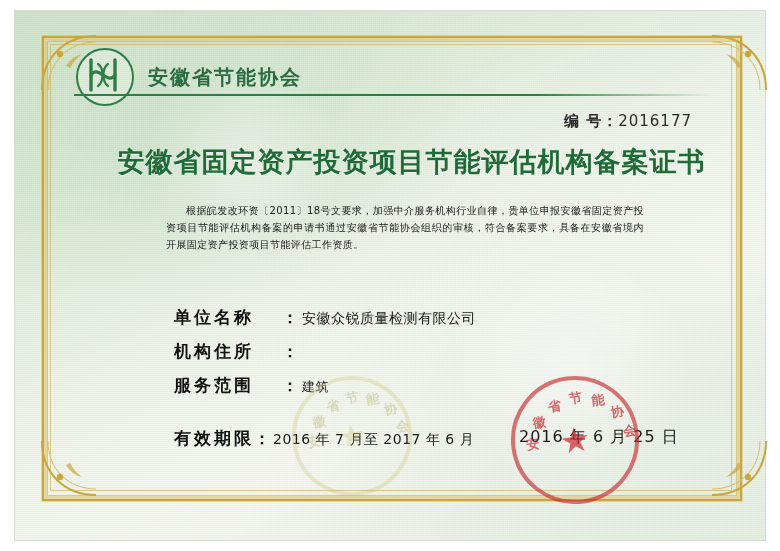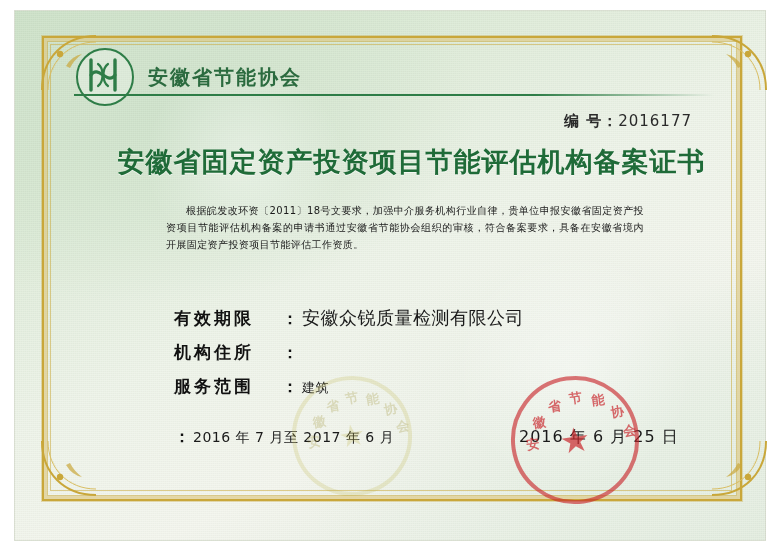--- a/index.html
+++ b/index.html
@@ -180,21 +180,21 @@
     width: 108px;
     flex: 0 0 108px;
   }
   .field-colon {
     font-size: 16px;
     font-weight: bold;
     color: #111;
     margin-right: 4px;
   }
   .field-value {
-    font-size: 18px;
+    font-size: 14px;
     color: #1a1a1a;
     letter-spacing: 0.5px;
   }
   .field-value.small { font-size: 13px; }
 
   
   #validity-row {
     position: absolute;
     left: 160px;
     top: 417px;
@@ -366,36 +366,37 @@
     <div id="serial-row">
       <span id="serial-label">编 号：</span><span id="serial-value">2016177</span>
     </div>
 
     <div id="cert-title">安徽省固定资产投资项目节能评估机构备案证书</div>
 
     <div id="cert-body">根据皖发改环资〔2011〕18号文要求，加强中介服务机构行业自律，贵单位申报安徽省固定资产投资项目节能评估机构备案的申请书通过安徽省节能协会组织的审核，符合备案要求，具备在安徽省境内开展固定资产投资项目节能评估工作资质。</div>
 
     <div id="fields">
       <div class="field-row">
-        <span class="field-label">有效期限</span>
+        <span class="field-label">单位名称</span>
         <span class="field-colon">：</span>
         <span class="field-value">安徽众锐质量检测有限公司</span>
       </div>
       <div class="field-row">
         <span class="field-label">机构住所</span>
         <span class="field-colon">：</span>
       </div>
       <div class="field-row">
         <span class="field-label">服务范围</span>
         <span class="field-colon">：</span>
         <span class="field-value small">建筑</span>
       </div>
     </div>
 
     <div id="validity-row">
+      <span id="validity-label">有效期限</span>
       <span id="validity-colon">：</span>
       <span id="validity-value">2016 年 7 月至 2017 年 6 月</span>
     </div>
 
     <div id="date-row">2016  年  6 月 25 日</div>
 
     <div class="seal" id="seal-ghost">
       <div class="seal-text-ring">
         <span class="seal-char" style="transform: rotate(-78deg) translate(0,-46px) rotate(78deg);">安</span>
         <span class="seal-char" style="transform: rotate(-52deg) translate(0,-46px) rotate(52deg);">徽</span>

